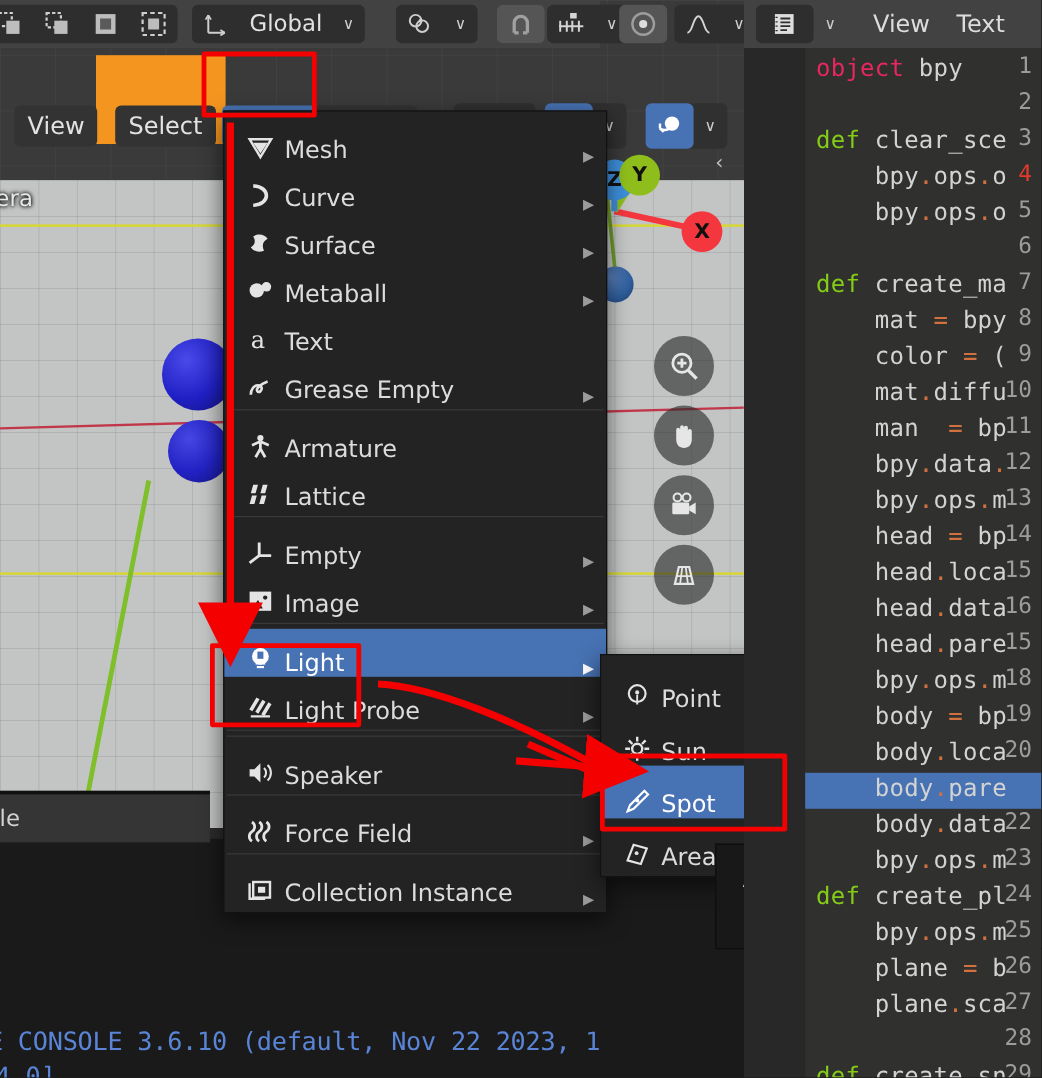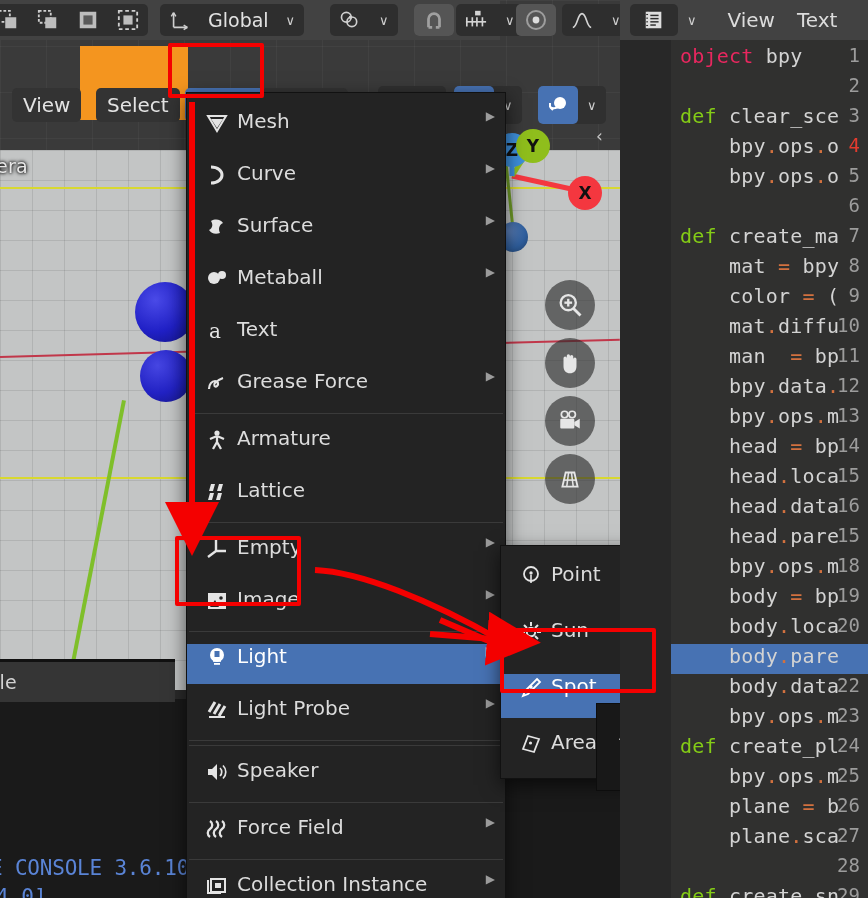--- a/index.html
+++ b/index.html
@@ -70,21 +70,21 @@
   .menu-btn{position:absolute;top:48px;height:34px;display:flex;align-items:center;justify-content:center;
      padding:0 11px;border-radius:5px;color:#e3e3e3;font-size:20px;background:#333;}
   .menu-btn.active{background:#4772b3;color:#fff;}
   .tb2-grp{position:absolute;top:46px;height:38px;background:#303030;border-radius:5px;display:flex;align-items:center;}
   .tb2-icon{width:40px;height:38px;display:flex;align-items:center;justify-content:center;border-radius:5px;}
   .tb2-icon.blue{background:#4772b3;}
 
   
   #addmenu{position:absolute;left:186px;top:92px;width:318px;background:#232323;
      border:1px solid #111;box-shadow:0 6px 18px rgba(0,0,0,.6);padding:4px 0;}
-  .mi{position:relative;display:flex;align-items:flex-start;height:40px;padding:0 10px;color:#dcdcdc;font-size:20px;margin-top:12px;}
+  .mi{position:relative;display:flex;align-items:flex-end;height:40px;padding:0 10px;color:#dcdcdc;font-size:20px;}
   .mi.sel{background:#4772b3;color:#ffffff;}
   .mi .ic{width:40px;height:28px;display:flex;align-items:center;justify-content:center;flex:0 0 40px;}
   .mi .ic svg{fill:#e4e4e4;}
   .mi.sel .ic svg{fill:#fff;}
   .mi .tx{flex:1;white-space:nowrap;}
   .mi .ar{width:18px;text-align:right;color:#9b9b9b;font-size:12px;}
   .mi.sel .ar{color:#fff;}
   .msep{height:1px;background:#3a3a3a;margin:4px 2px;}
 
   
@@ -384,21 +384,21 @@
       <span class="tx">Text</span>
       <span class="ar"></span>
     </div>
 
     <div class="mi">
       <span class="ic">
           <svg width="24" height="24" viewBox="0 0 24 24">
             <path d="M4 18c0-5 3-8 6-8s4 3 2 5-4-1-2-3 5-4 8-5" fill="none" stroke="#e4e4e4" stroke-width="2.2"></path>
           </svg>
         </span>
-      <span class="tx">Grease Force</span>
+      <span class="tx">Grease Empty</span>
       <span class="ar">▶</span>
     </div>
 
     <div class="msep"></div>
 
     <div class="mi">
       <span class="ic">
           <svg width="24" height="24" viewBox="0 0 24 24">
             <circle cx="12" cy="5" r="2.6" fill="#e4e4e4"></circle>
             <path d="M12 8v6M12 8L5 11M12 8l7 3M12 14l-4 7M12 14l4 7" stroke="#e4e4e4" stroke-width="2.3" fill="none"></path>

